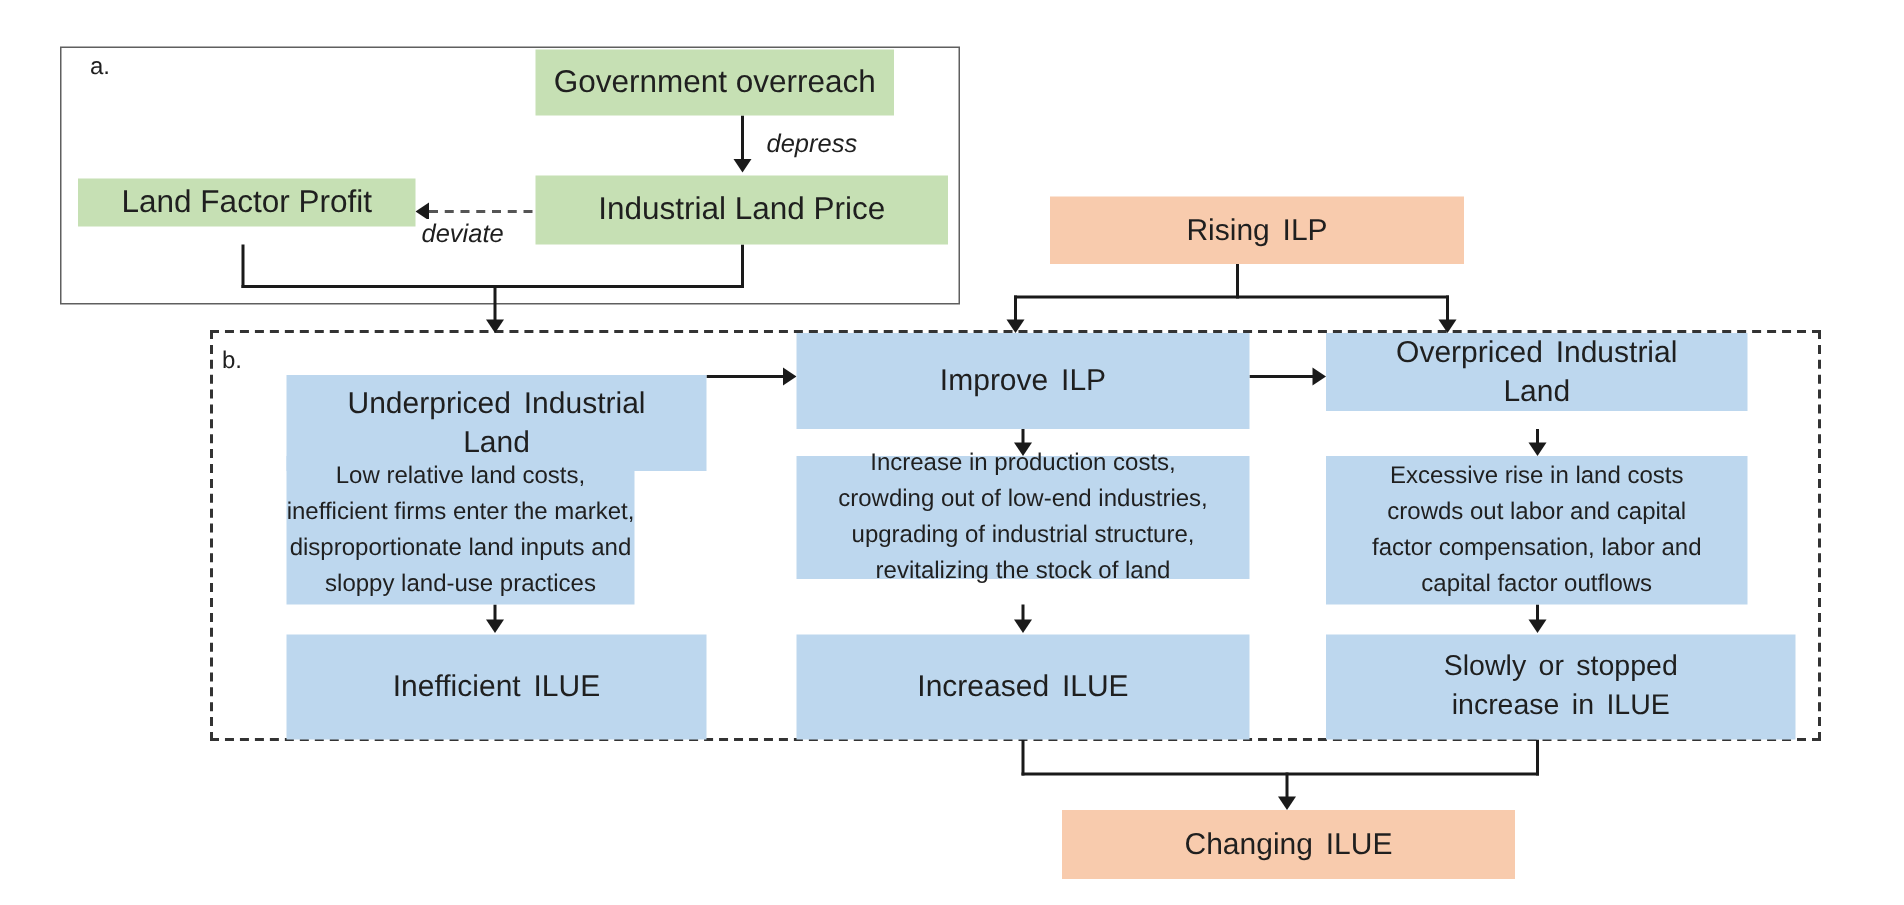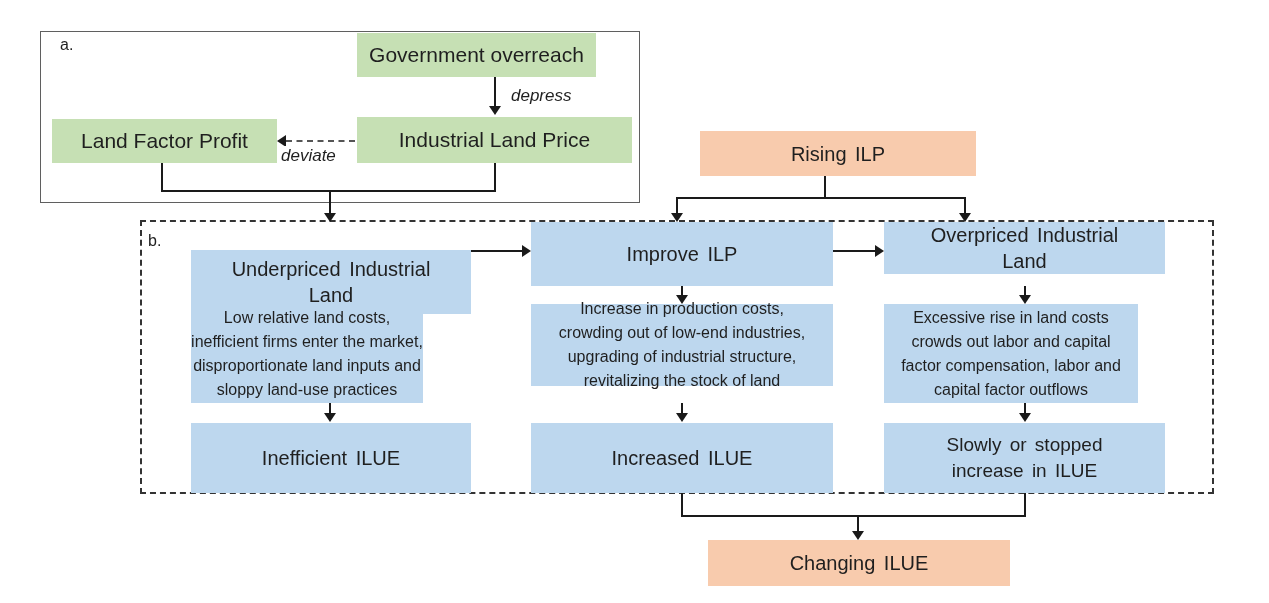--- a/index.html
+++ b/index.html
@@ -41,21 +41,21 @@
 </head>
 <body>
 
 <div id="stage">
 
   <div class="frame-a z1"></div>
   <div class="tag z4" style="left:60px;top:36px;">a.</div>
 
   <div class="box green node-lg z3" style="left:357px;top:33px;width:239px;height:44px;">Government overreach</div>
   <div class="box green node-lg z3" style="left:357px;top:117px;width:275px;height:46px;">Industrial Land Price</div>
-  <div class="box green node-lg z3" style="left:52px;top:119px;width:225px;height:44px;">Land Factor Profit</div>
+  <div class="box green node-lg z3" style="left:52px;top:119px;width:225px;height:32px;">Land Factor Profit</div>
 
   <div class="vline z2" style="left:494px;top:77px;height:30px;"></div>
   <div class="head-down z2" style="left:489px;top:106px;"></div>
   <div class="edge-label z4" style="left:508px;top:86px;">depress</div>
 
   <div class="z2" style="position:absolute;left:286px;top:140px;width:69px;border-top:2px dashed #555;"></div>
   <div class="head-left z2" style="left:277px;top:135px;"></div>
   <div class="edge-label z4" style="left:278px;top:146px;text-align:right;">deviate</div>
 
   <div class="vline z2" style="left:161px;top:163px;height:29px;"></div>
@@ -93,25 +93,25 @@
 upgrading of industrial structure,
 revitalizing the stock of land</div>
   <div class="box blue outc z3" style="left:531px;top:423px;width:302px;height:70px;">Increased ILUE</div>
   <div class="vline z2" style="left:681px;top:286px;height:10px;"></div>
   <div class="head-down z2" style="left:676px;top:295px;"></div>
   <div class="vline z2" style="left:681px;top:403px;height:11px;"></div>
   <div class="head-down z2" style="left:676px;top:413px;"></div>
 
   <div class="box blue hdr z3" style="left:884px;top:222px;width:281px;height:52px;">Overpriced Industrial
 Land</div>
-  <div class="box blue desc z3" style="left:884px;top:304px;width:254px;height:99px;">Excessive rise in land costs
+  <div class="box blue desc z3" style="left:884px;top:304px;width:281px;height:99px;">Excessive rise in land costs
 crowds out labor and capital
 factor compensation, labor and
 capital factor outflows</div>
-  <div class="box blue outc z3" style="left:884px;top:423px;width:281px;height:70px;font-size:19px;">Slowly or stopped
+  <div class="box blue outc z3" style="left:884px;top:423px;width:313px;height:70px;font-size:19px;">Slowly or stopped
 increase in ILUE</div>
   <div class="vline z2" style="left:1024px;top:286px;height:10px;"></div>
   <div class="head-down z2" style="left:1019px;top:295px;"></div>
   <div class="vline z2" style="left:1024px;top:403px;height:11px;"></div>
   <div class="head-down z2" style="left:1019px;top:413px;"></div>
 
   <div class="hline z2" style="left:471px;top:250px;width:52px;"></div>
   <div class="head-right z2" style="left:522px;top:245px;"></div>
   <div class="hline z2" style="left:833px;top:250px;width:43px;"></div>
   <div class="head-right z2" style="left:875px;top:245px;"></div>

